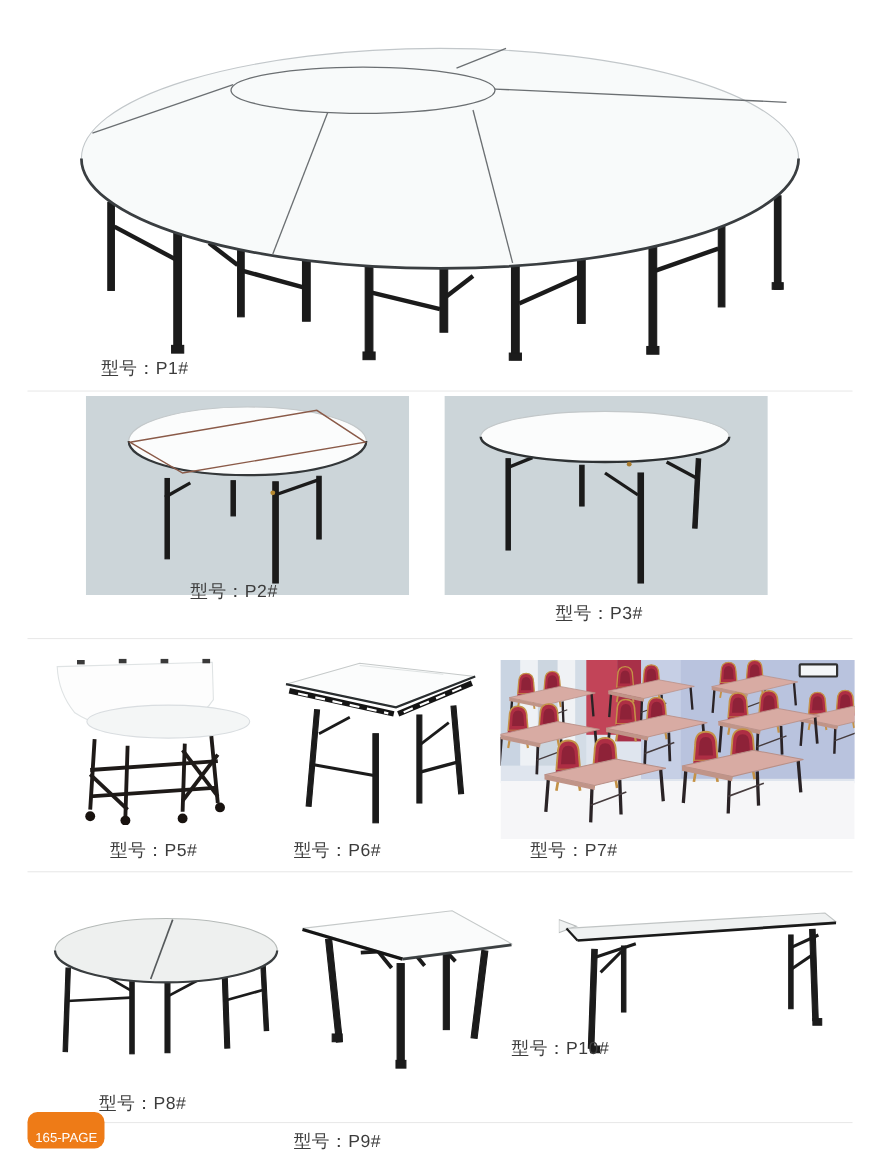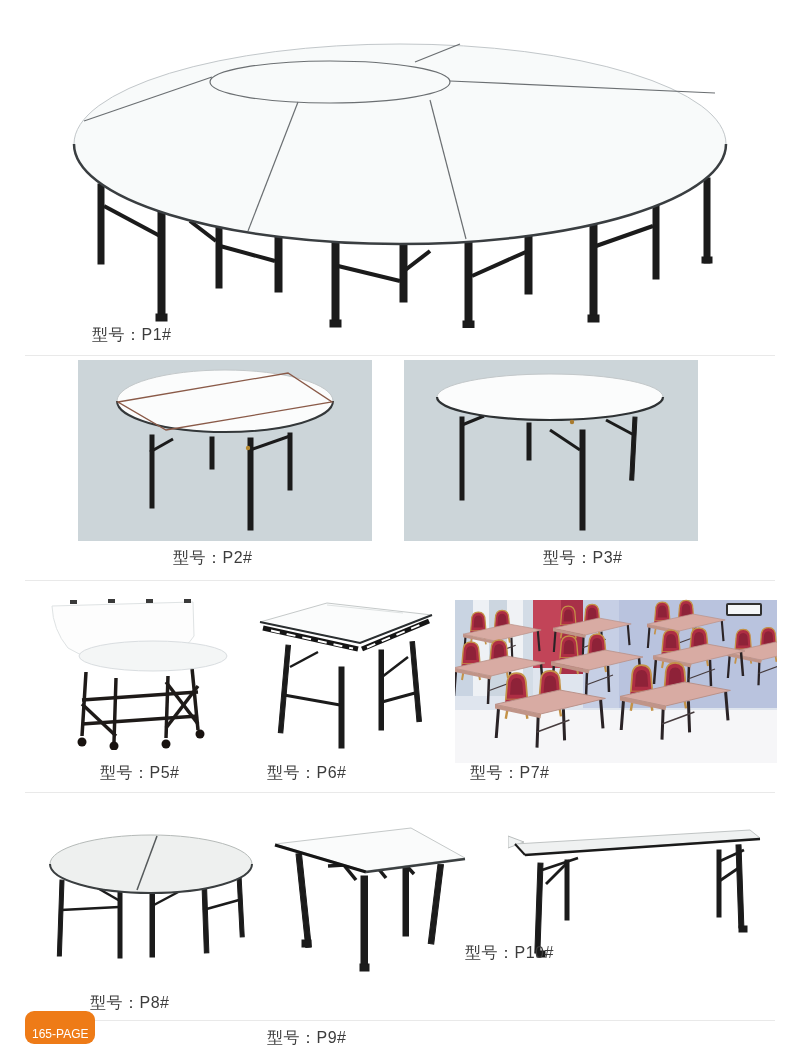--- a/index.html
+++ b/index.html
@@ -17,25 +17,25 @@
   .p2 {left:78px; top:360px; width:294px;height:181px;}
   .p3 {left:404px;top:360px; width:294px;height:181px;}
   .p5 {left:40px; top:596px; width:195px;height:154px;}
   .p6 {left:253px;top:597px; width:192px;height:154px;}
   .p7 {left:455px;top:598px; width:322px;height:165px;}
   .p8 {left:42px; top:826px; width:215px;height:138px;}
   .p9 {left:268px;top:816px; width:200px;height:158px;}
   .p10{left:508px;top:822px; width:260px;height:155px;}
   
   .lbl-p1 {left:92px; top:325px;}
-  .lbl-p2 {left:173px;top:548px;}
-  .lbl-p3 {left:505px;top:548px;margin-left:38px;}
+  .lbl-p2 {left:173px;top:528px;}
+  .lbl-p3 {left:505px;top:548px;}
   .lbl-p5 {left:100px; top:763px;}
   .lbl-p6 {left:267px;top:763px;text-align:right;}
-  .lbl-p7 {left:470px;top:763px;}
+  .lbl-p7 {left:482px;top:763px;}
   .lbl-p8 {left:90px; top:993px;text-align:right;}
   .lbl-p9 {left:267px;top:993px;margin-top:35px;}
   .lbl-p10{left:465px;top:943px;}
   .d1{top:355px;} .d2{top:580px;} .d3{top:792px;} .d4{top:1020px;}
   .imgbg{fill:var(--image-bg,#ccd5d9);}
   .leg{stroke:var(--leg-black,#1b1b1b);fill:var(--leg-black,#1b1b1b);}
 </style>
 </head>
 <body>
 

